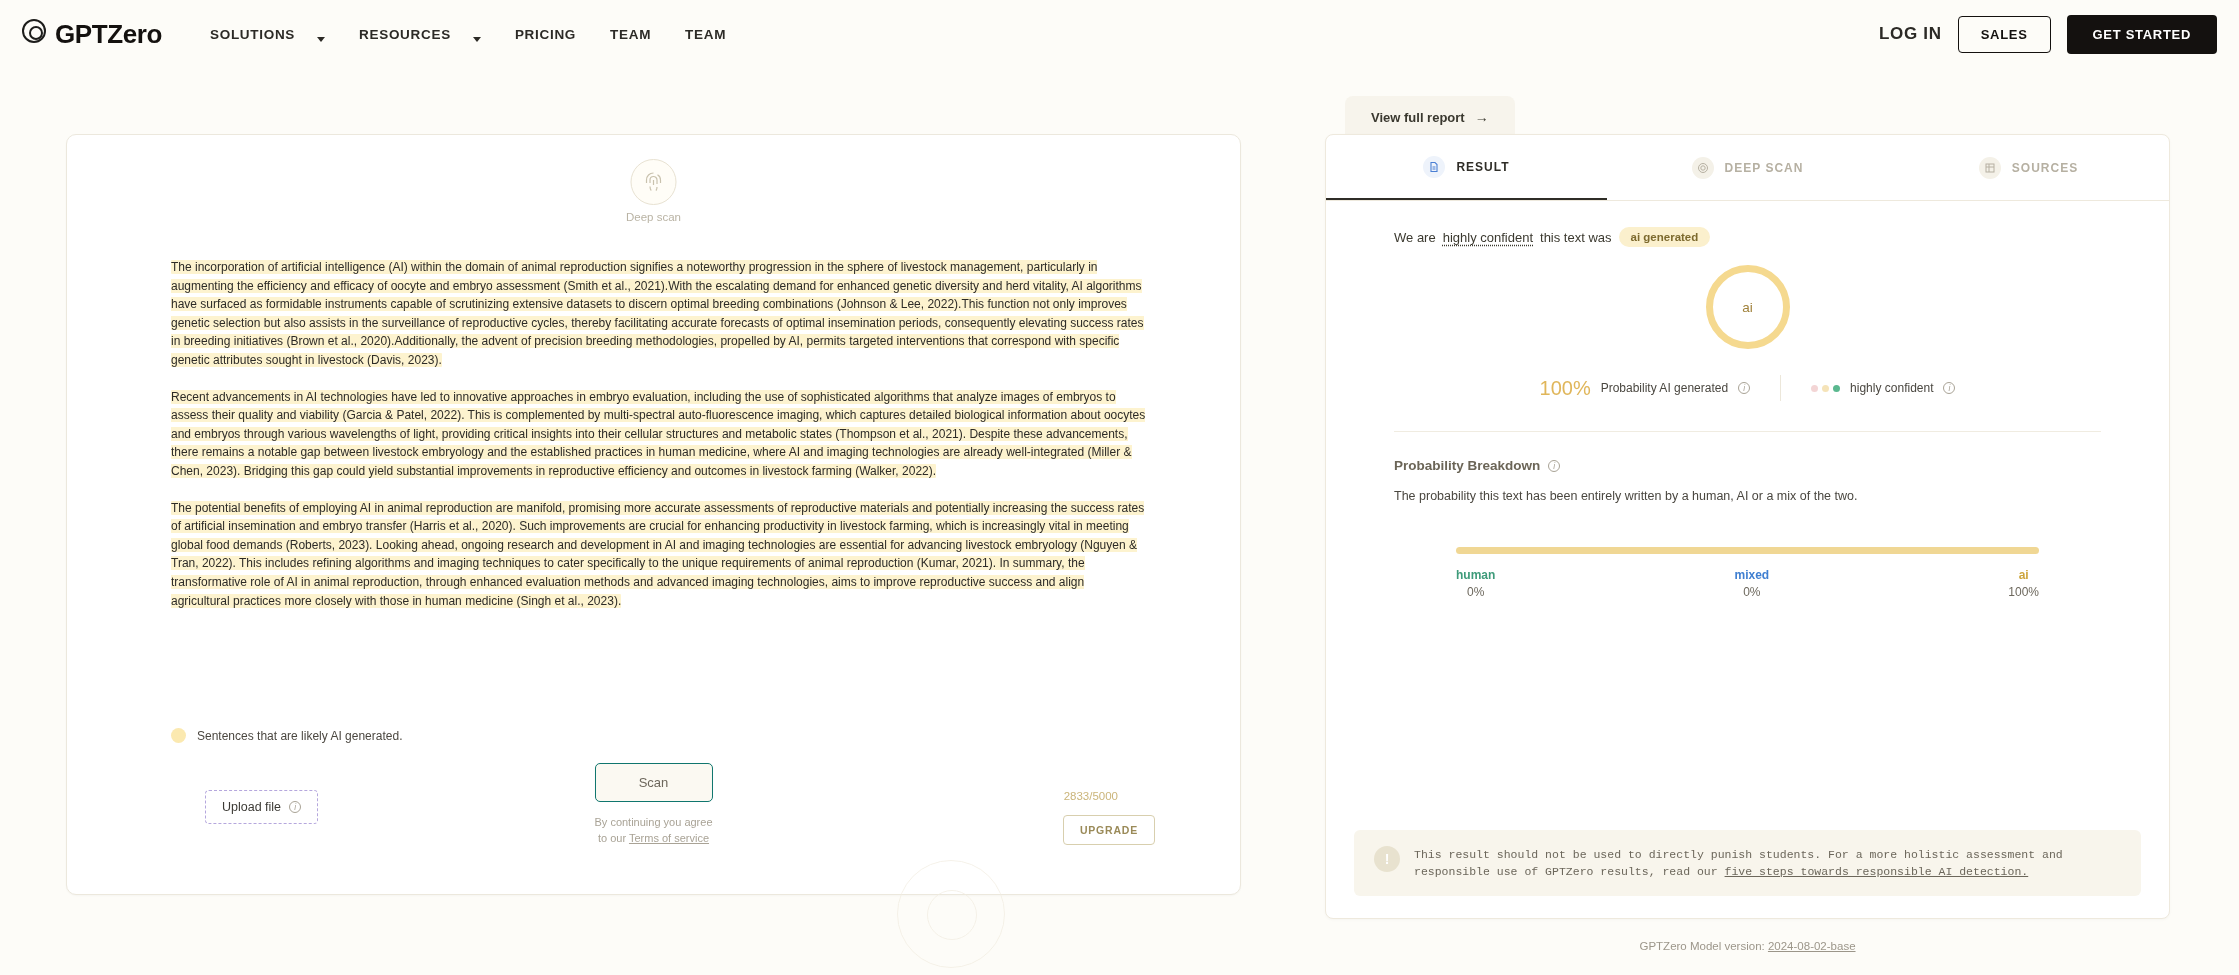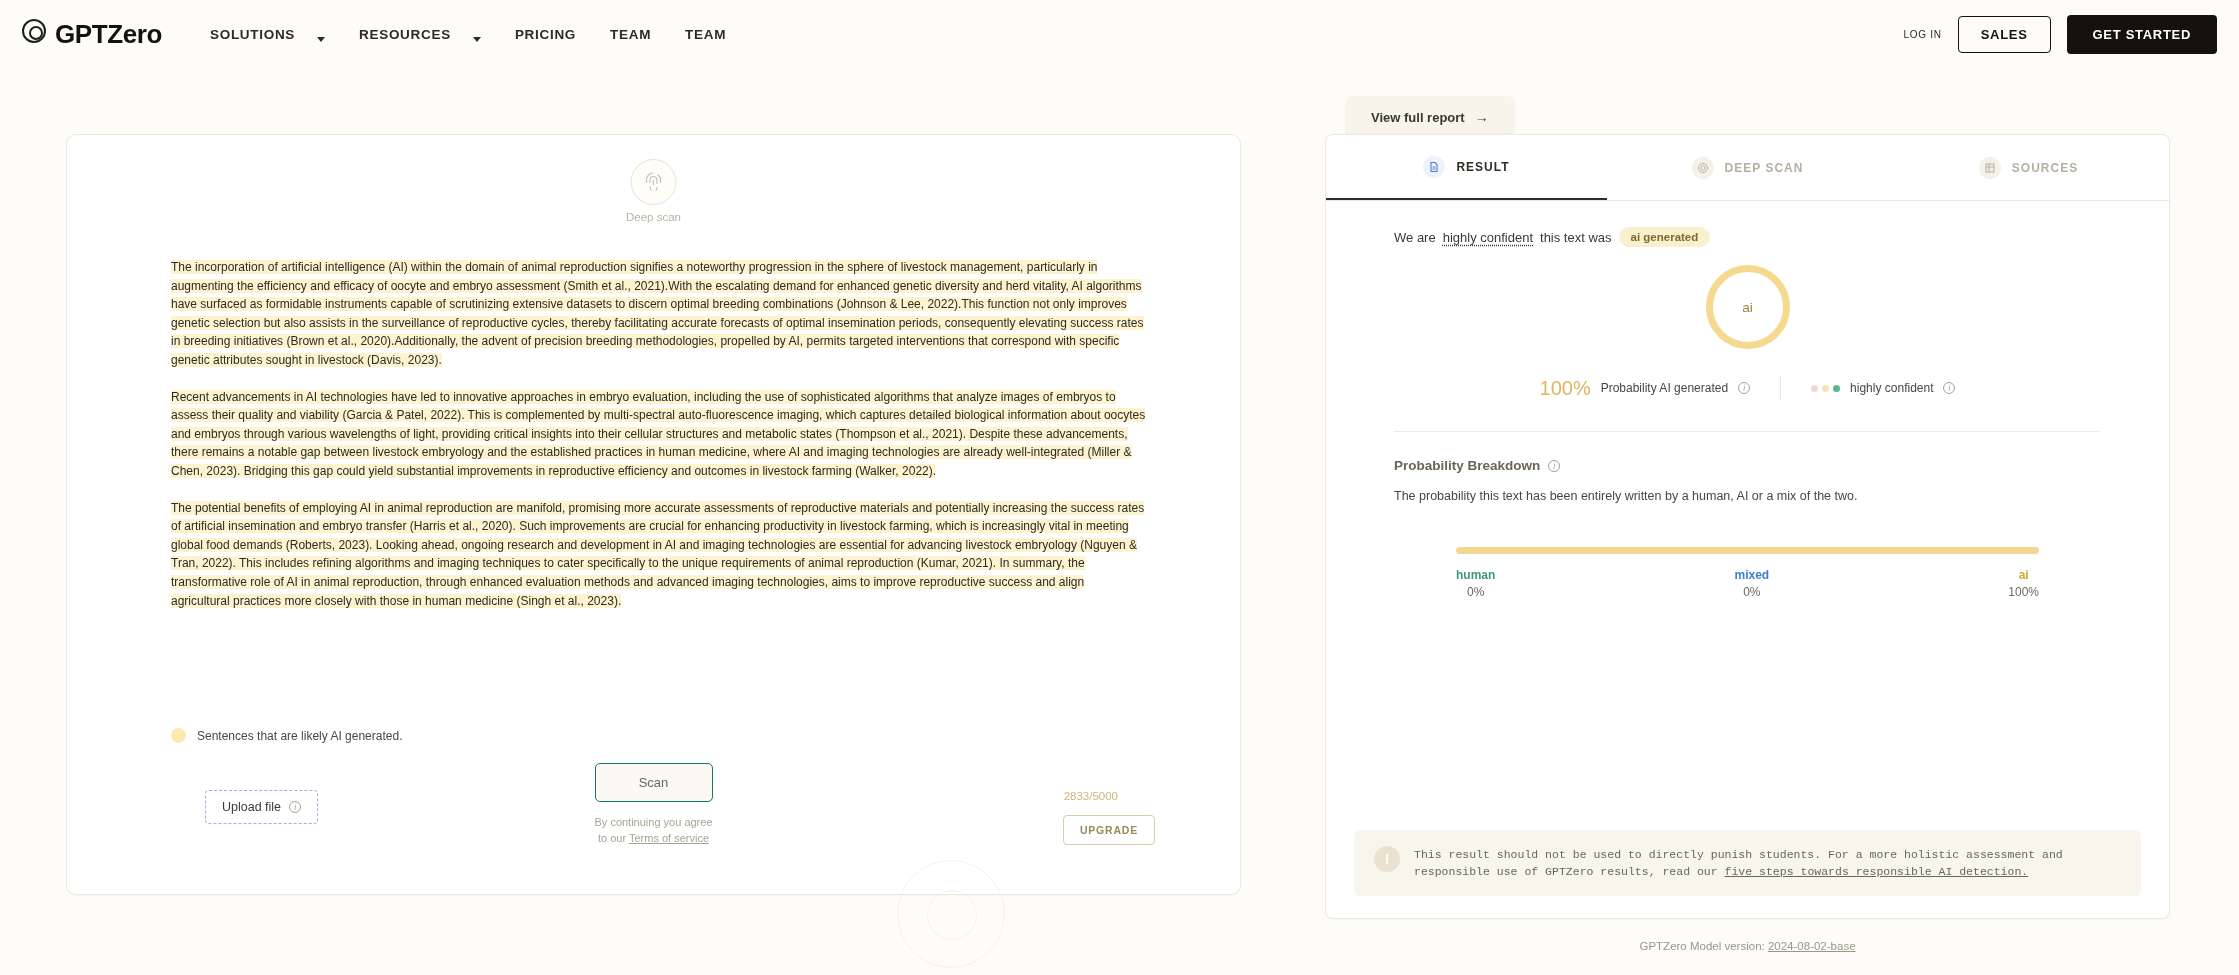--- a/index.html
+++ b/index.html
@@ -35,21 +35,21 @@
   .nav-links { display: flex; align-items: center; gap: 34px; }
   .nav-link {
     font-size: 13.5px; font-weight: bold; letter-spacing: 0.7px;
     color: #2c2a26; cursor: pointer; display: flex; align-items: flex-end; gap: 22px;
   }
   .caret {
     width: 0; height: 0; border-left: 4px solid transparent; border-right: 4px solid transparent;
     border-top: 5px solid #2c2a26; display: inline-block; margin-top: 2px;
   }
   .nav-right { margin-left: auto; display: flex; align-items: center; gap: 16px; }
-  .login-link { font-size: 10px; font-weight: normal; letter-spacing: 0.7px; color: #2c2a26; cursor: pointer; }
+  .login-link { font-size: 17px; font-weight: bold; letter-spacing: 0.7px; color: #2c2a26; cursor: pointer; }
   .btn-outline {
     border: 1.5px solid #14110f; border-radius: 4px; padding: 10px 22px;
     font-size: 13px; font-weight: bold; letter-spacing: 0.7px; color: #14110f;
     background: transparent; cursor: pointer;
   }
   .btn-dark {
     background: #14110f; color: #fff; border: none; border-radius: 4px;
     padding: 12px 26px; font-size: 13px; font-weight: bold; letter-spacing: 0.7px; cursor: pointer;
   }
 

